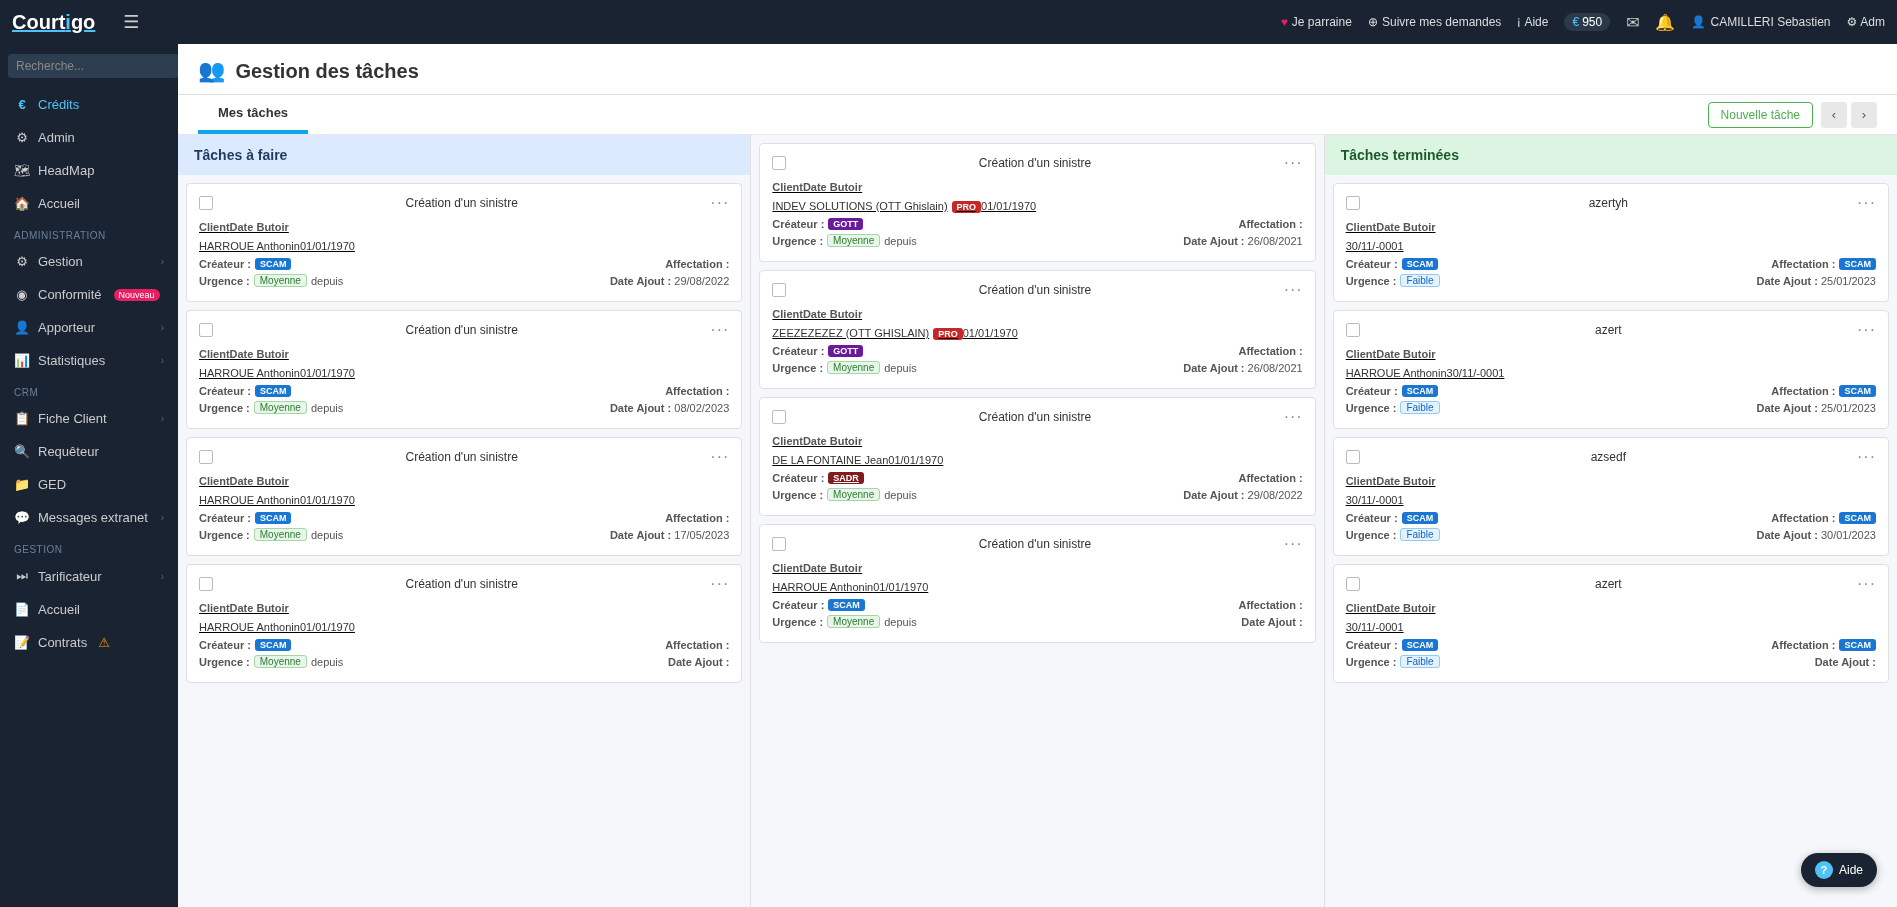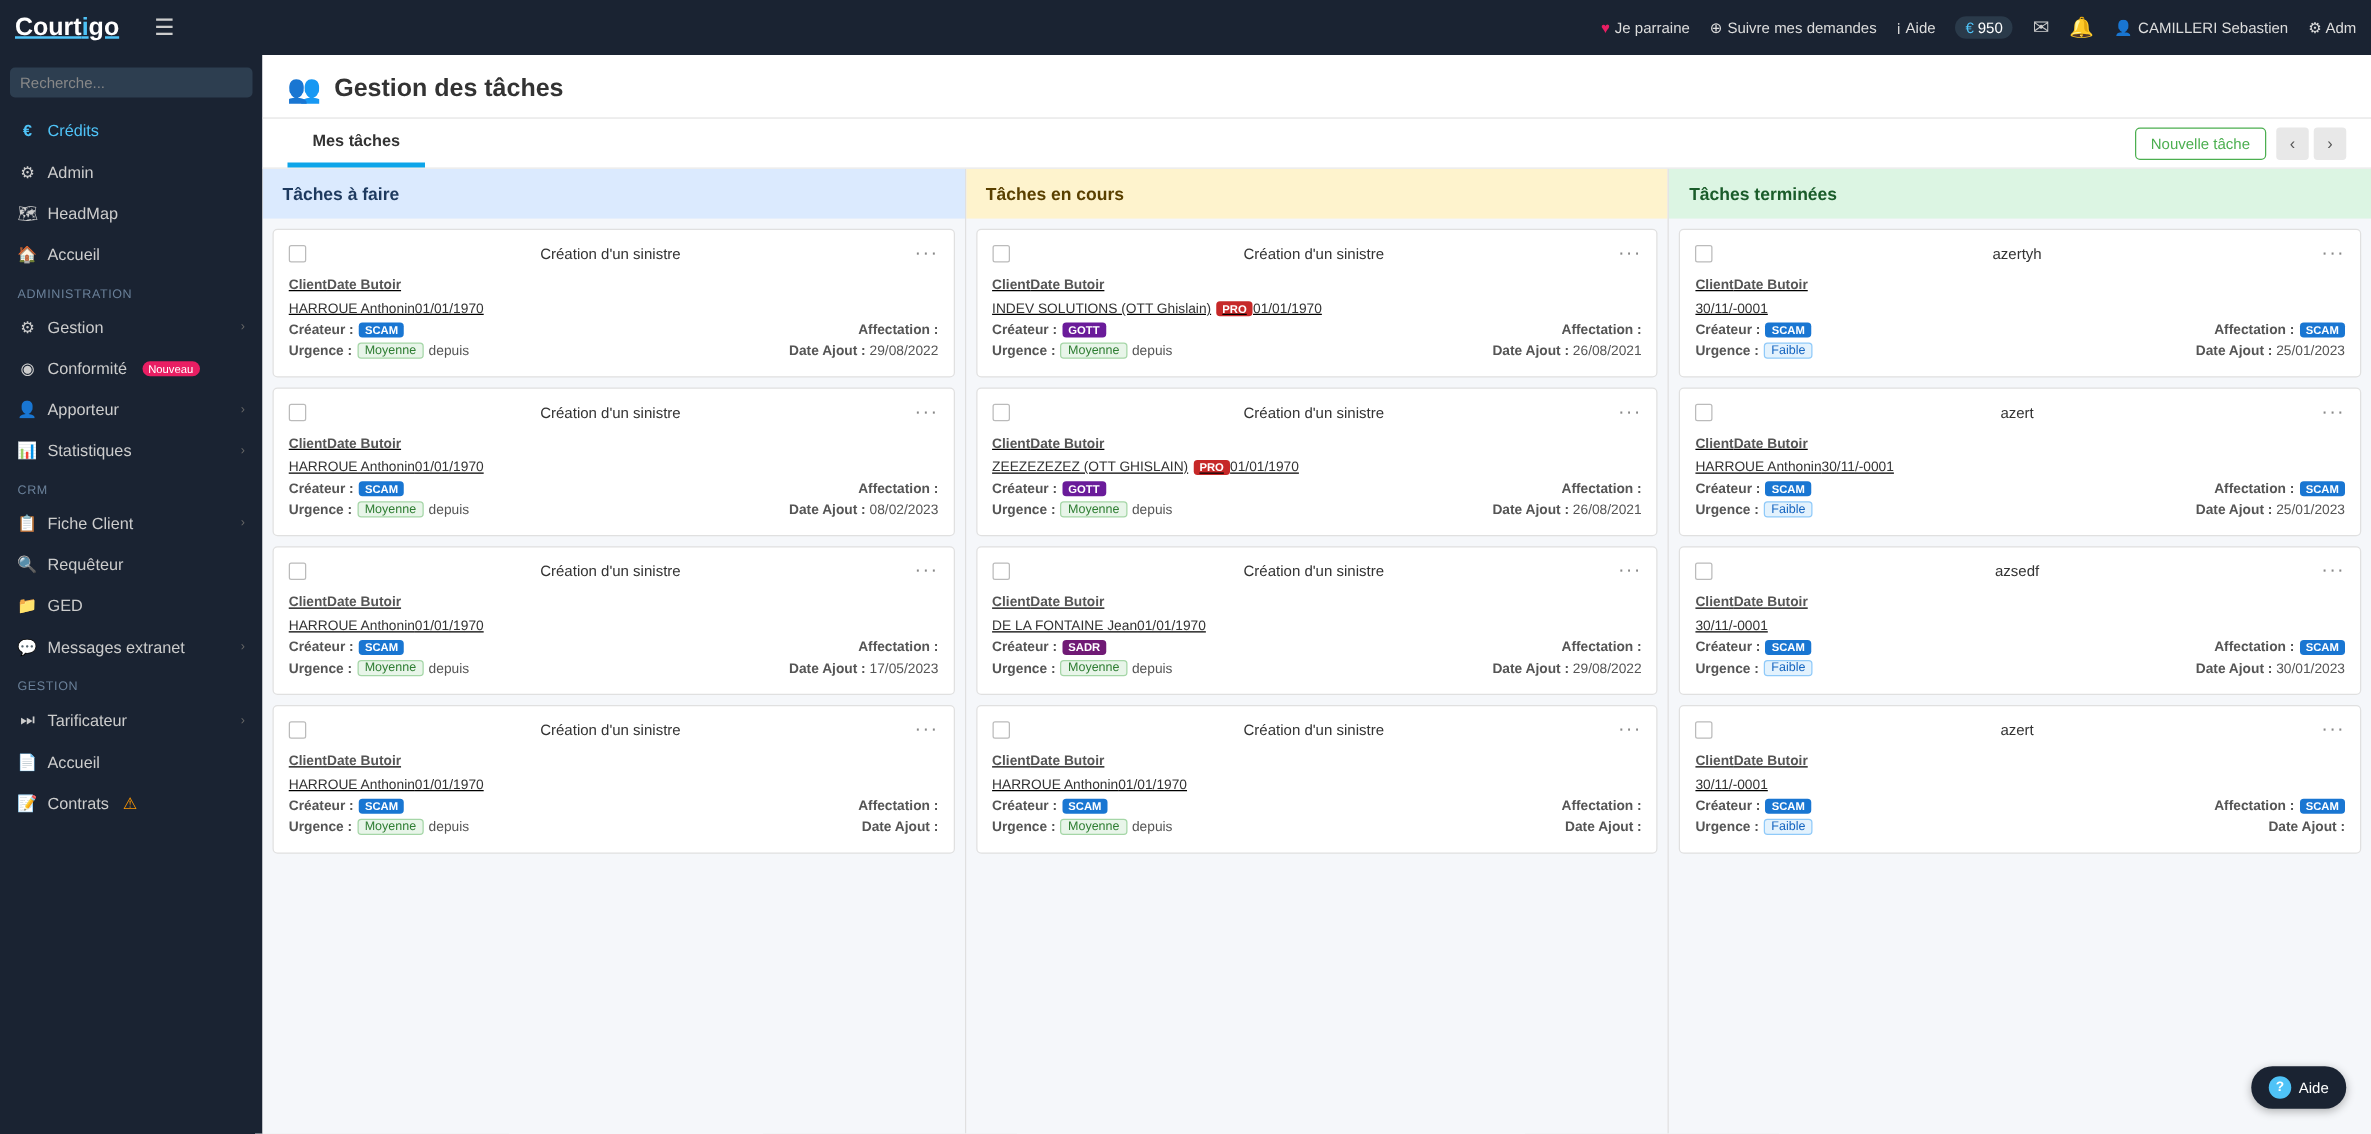--- a/index.html
+++ b/index.html
@@ -28,21 +28,21 @@
     .topnav-credits { background: #2a3a4a; border-radius: 12px; padding: 2px 8px; font-size: 12px; display: flex; align-items: center; gap: 3px; }
     .topnav-bell, .topnav-mail { font-size: 16px; cursor: pointer; color: #ccc; }
     .topnav-user { display: flex; align-items: center; gap: 4px; font-size: 12px; color: #ddd; cursor: pointer; }
     .topnav-adm { font-size: 12px; color: #ddd; cursor: pointer; display: flex; align-items: center; gap: 3px; }
 
     
     .layout { display: flex; flex: 1; overflow: hidden; }
 
     
     .sidebar {
-      width: 210px;
+      width: 178px;
       background: #1a2332;
       color: #fff;
       display: flex;
       flex-direction: column;
       flex-shrink: 0;
       overflow-y: auto;
       padding-bottom: 20px;
     }
     .sidebar-search {
       display: flex;
@@ -221,21 +221,21 @@
     .card-field-value { color: #333; font-size: 11px; }
     .card-row-detail {
       display: flex;
       justify-content: space-between;
       align-items: center;
       margin-bottom: 4px;
     }
     .card-creator { display: flex; align-items: center; gap: 4px; }
     .badge-scam { background: #1976d2; color: #fff; font-size: 9px; padding: 1px 5px; border-radius: 3px; font-weight: bold; }
     .badge-gott { background: #6a1b9a; color: #fff; font-size: 9px; padding: 1px 5px; border-radius: 3px; font-weight: bold; }
-    .badge-sadr { background: #701a75; color: #fff; font-size: 9px; padding: 1px 5px; border-radius: 3px; font-weight: bold; }
+    .badge-sadr { background: #7f1d1d; color: #fff; font-size: 9px; padding: 1px 5px; border-radius: 3px; font-weight: bold; text-decoration: underline; }
     .badge-pro { background: #c62828; color: #fff; font-size: 9px; padding: 1px 5px; border-radius: 3px; font-weight: bold; margin-left: 4px; }
     .urgence-moyenne { background: #e8f5e9; color: #2e7d32; border: 1px solid #a5d6a7; border-radius: 3px; padding: 0 5px; font-size: 10px; }
     .urgence-faible { background: #e3f2fd; color: #1565c0; border: 1px solid #90caf9; border-radius: 3px; padding: 0 5px; font-size: 10px; }
     .card-urgence-row { display: flex; align-items: center; gap: 4px; font-size: 11px; color: #555; }
     .card-date-row { font-size: 11px; color: #555; }
     .card-affectation { display: flex; align-items: center; gap: 4px; font-size: 11px; color: #555; }
 
     
     .help-btn {
       position: fixed;
@@ -606,23 +606,20 @@
         <div class="card-date-row">
           <span class="card-field-label">Date Ajout :</span>
           <span></span>
         </div>
       </div>
     </div>
   </div>
       </div>
 
       <div class="kanban-col col-inprogress">
-        <div class="kanban-col-header">
-          <span>Tâches en cours</span>
-        </div>
         <div class="kanban-cards" id="inprogress-cards">
     <div class="task-card">
       <div class="card-header">
         <div class="card-checkbox"></div>
         <span class="card-title">Création d'un sinistre</span>
         <span class="card-menu">···</span>
       </div>
       <div class="card-row">
         <div>
           <span class="card-field-label">Client</span>

